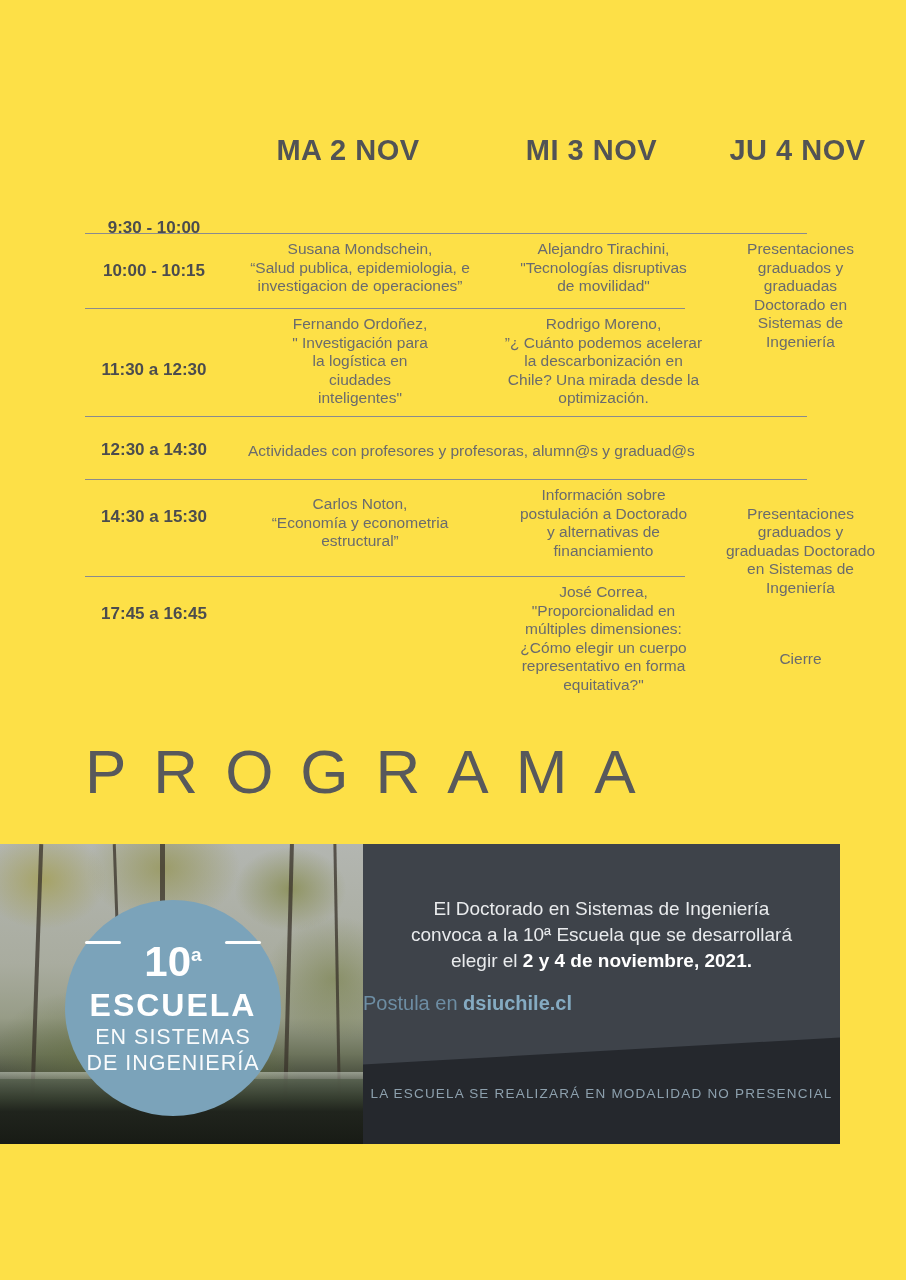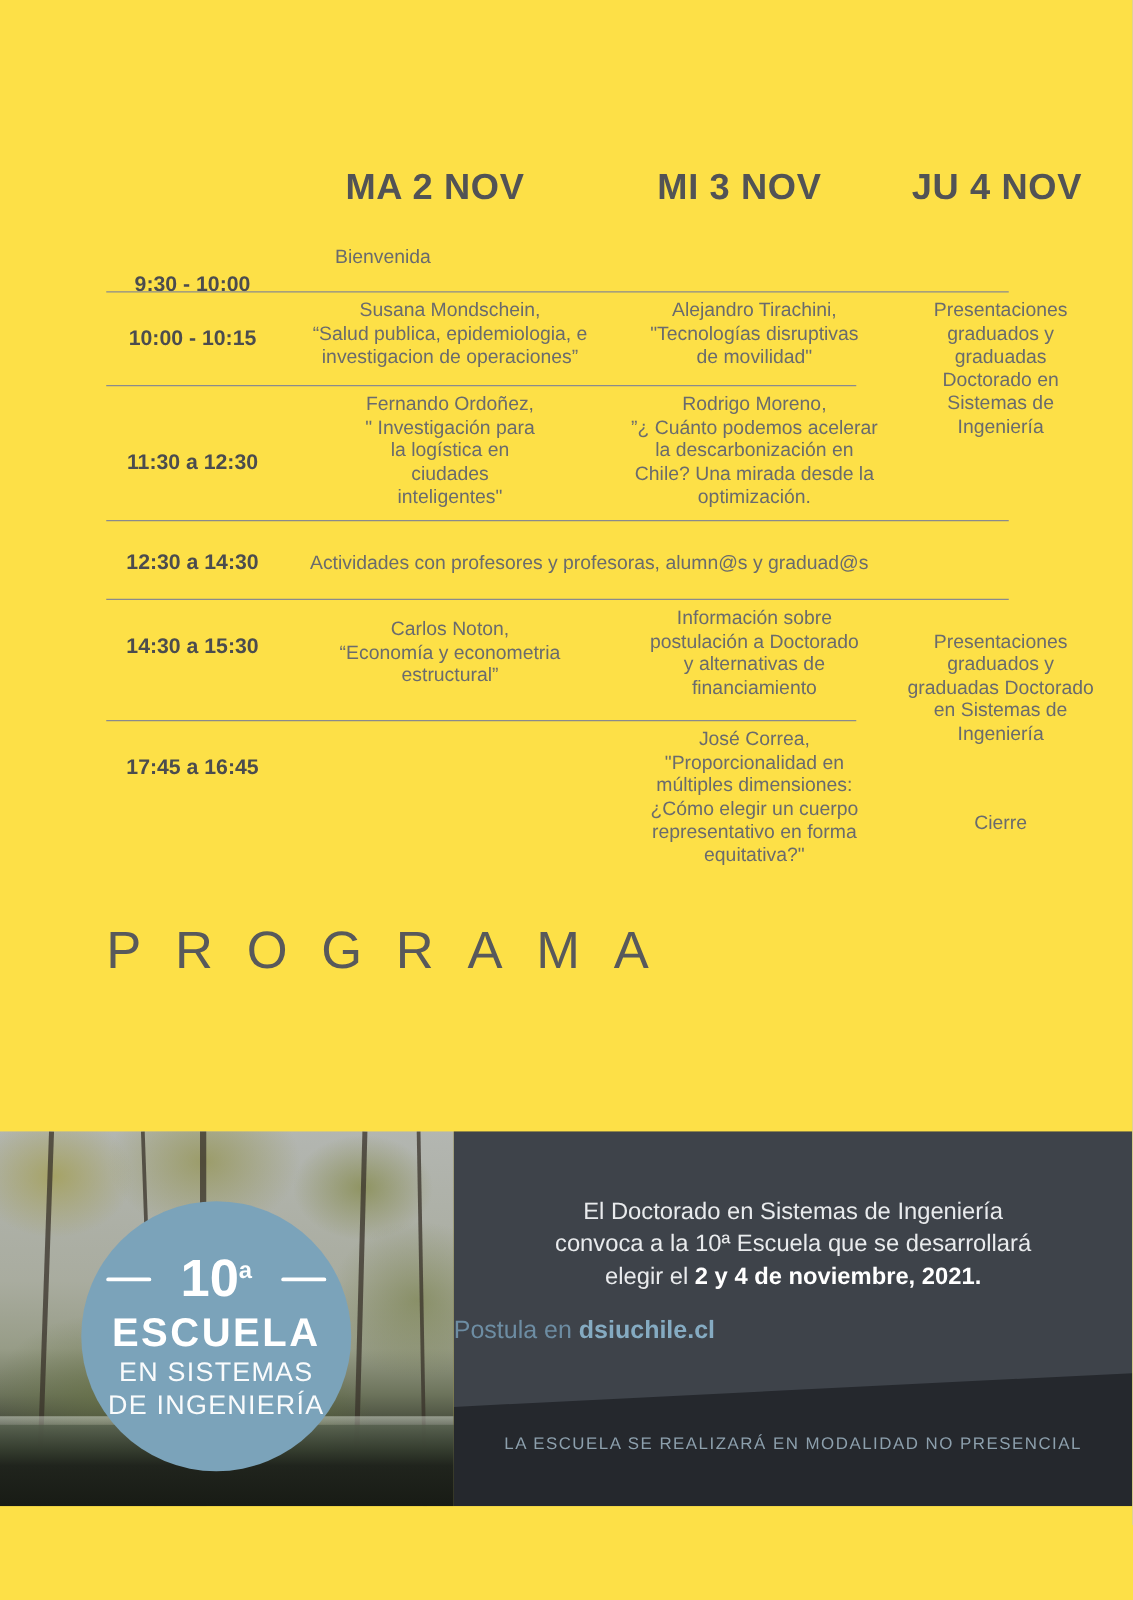--- a/index.html
+++ b/index.html
@@ -32,25 +32,25 @@
   .cierre{margin-top:34px;}
   .divider{position:absolute;left:0;height:1px;background:#8a8b8d;}
   .d1{top:103px;width:722px;}
   .d2{top:178px;width:600px;}
   .d3{top:286px;width:722px;}
   .d4{top:349px;width:722px;}
   .d5{top:446px;width:600px;}
   
   .programa{
     position:absolute;left:85px;top:736px;
-    font-size:42px;letter-spacing:27px;color:#58595b;font-weight:400;
+    font-size:62px;letter-spacing:27px;color:#58595b;font-weight:400;
     white-space:nowrap;
   }
   
-  .banner{position:absolute;left:0;top:905px;width:906px;height:300px;overflow:hidden;}
+  .banner{position:absolute;left:0;top:844px;width:840px;height:300px;overflow:hidden;}
   .photo{
     position:absolute;left:0;top:0;width:363px;height:300px;overflow:hidden;
     background:
       radial-gradient(90px 70px at 12% 12%, rgba(164,160,90,.85), rgba(164,160,90,0) 70%),
       radial-gradient(110px 80px at 45% 8%, rgba(150,150,88,.8), rgba(150,150,88,0) 70%),
       radial-gradient(80px 60px at 80% 15%, rgba(133,138,74,.75), rgba(133,138,74,0) 70%),
       radial-gradient(100px 90px at 92% 45%, rgba(120,128,72,.6), rgba(120,128,72,0) 70%),
       radial-gradient(120px 90px at 22% 70%, rgba(100,112,62,.5), rgba(100,112,62,0) 70%),
       radial-gradient(90px 70px at 65% 78%, rgba(92,106,58,.55), rgba(92,106,58,0) 70%),
       linear-gradient(180deg,#b3b6b1 0%,#a9ac9f 40%,#979c87 58%,#6d745c 70%,#3c4134 80%,#262a21 90%,#1e211a 100%);
@@ -66,21 +66,21 @@
     background:linear-gradient(180deg,
       rgba(208,214,203,.55) 0%, rgba(208,214,203,.35) 9%,
       rgba(92,102,84,.85) 10%, rgba(52,60,46,.95) 38%,
       #20241d 55%, #181b15 100%);
   }
   .badge{
     position:absolute;left:65px;top:56px;width:216px;height:216px;border-radius:50%;
     display:flex;flex-direction:column;align-items:center;justify-content:center;
     color:#ffffff;text-align:center;padding-top:2px;box-sizing:border-box;
   }
-  .badge-row{display:flex;align-items:center;gap:23px;margin-bottom:4px;}
+  .badge-row{display:flex;align-items:flex-start;gap:23px;margin-bottom:4px;}
   .badge-dash{width:36px;height:3px;background:#ffffff;border-radius:2px;}
   .badge-num{font-size:42px;font-weight:700;line-height:1;}
   .badge-num sup{font-size:19px;font-weight:700;vertical-align:super;}
   .badge-title{font-size:32px;font-weight:700;letter-spacing:2px;line-height:1.15;}
   .badge-sub{font-size:21.5px;font-weight:400;letter-spacing:1px;line-height:1.22;opacity:.96;}
   .panel{position:absolute;left:363px;top:0;right:0;height:300px;background:#3e434a;}
   .band{
     position:absolute;left:0;top:0;right:0;bottom:0;background:#25282d;
     clip-path:polygon(0 73.5%, 100% 64.5%, 100% 100%, 0 100%);
   }
@@ -105,21 +105,20 @@
 <div class="page">
 
   <div class="schedule">
     <div class="grid">
 
       <div class="day-header" style="grid-row:1;grid-column:2">MA 2 NOV</div>
       <div class="day-header" style="grid-row:1;grid-column:3">MI 3 NOV</div>
       <div class="day-header" style="grid-row:1;grid-column:4">JU 4 NOV</div>
 
       <div class="time" style="grid-row:2;grid-column:1">9:30 - 10:00</div>
-      <div class="cell left" style="grid-row:2;grid-column:2 / span 2;padding-left:33px">Bienvenida</div>
 
       <div class="time" style="grid-row:3;grid-column:1">10:00 - 10:15</div>
       <div class="cell" style="grid-row:3;grid-column:2">Susana Mondschein,
 “Salud publica, epidemiologia, e
 investigacion de operaciones”</div>
       <div class="cell" style="grid-row:3;grid-column:3">Alejandro Tirachini,
 "Tecnologías disruptivas
 de movilidad"</div>
       <div class="cell ju" style="grid-row:3 / span 2;grid-column:4">Presentaciones
 graduados y

